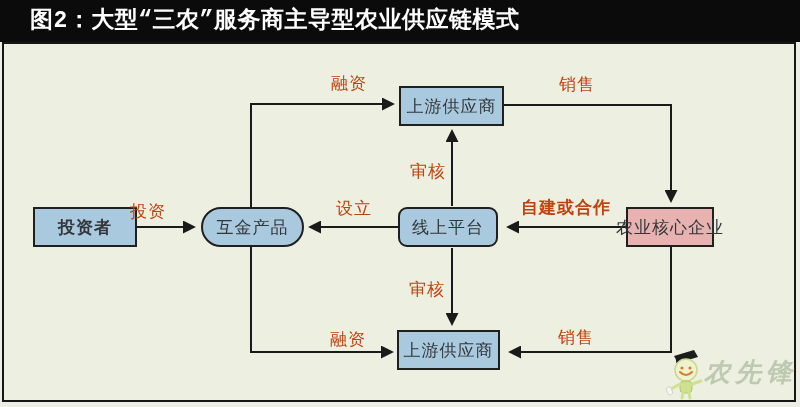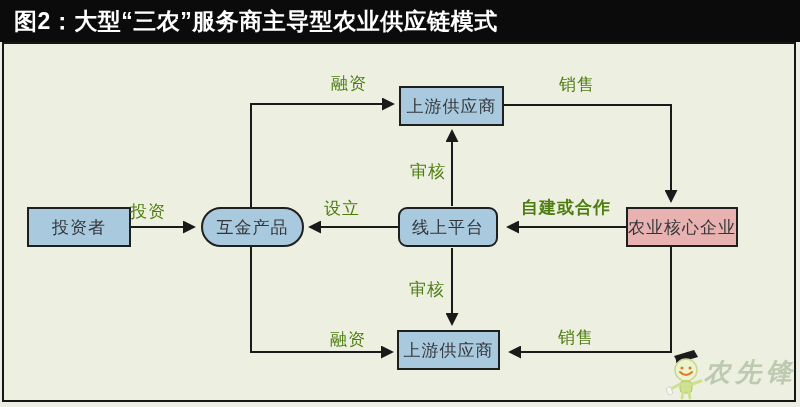--- a/index.html
+++ b/index.html
@@ -7,38 +7,39 @@
     position:relative;width:800px;height:407px;overflow:hidden;
     background:#eceee4;
     font-family:"Liberation Sans","DejaVu Sans",sans-serif;
   }
   .titlebar{
     position:absolute;left:0;top:0;width:800px;height:42px;
     background:#0b0b0b;
   }
   .titlebar .title-text{
     color:#ffffff;font-size:23px;font-weight:bold;
-    line-height:42px;padding-left:14px;white-space:nowrap;
+    line-height:42px;padding-left:30px;white-space:nowrap;
     letter-spacing:0.5px;
+    font-family:Liberation Mono, monospace;
   }
   .panel{
     position:absolute;left:2px;top:42px;width:794px;height:360px;
     background:#edf0e1;border:2px solid #161616;box-sizing:border-box;
   }
   .connectors{position:absolute;left:0;top:0;width:800px;height:407px;z-index:1;}
   .node{
     position:absolute;z-index:2;box-sizing:border-box;
     border:2px solid #1f1f1f;
     display:flex;align-items:center;justify-content:center;
     font-size:17px;color:#33363a;letter-spacing:1px;white-space:nowrap;
   }
   .node-blue{background:#a9cade;}
   .node-pink{background:#e8b2b1;}
   .edge-label{
-    position:absolute;z-index:2;font-size:17px;color:#4d7c0f;
+    position:absolute;z-index:2;font-size:17px;color:#c2410c;
     text-align:center;white-space:nowrap;letter-spacing:1px;
   }
   .watermark{position:absolute;z-index:3;}
   .watermark-text{
     position:absolute;left:704px;top:355px;width:92px;z-index:3;
     font-size:26px;font-weight:bold;font-style:italic;
     color:#bdc9b0;letter-spacing:5px;white-space:nowrap;
   }
 </style>
 </head>
@@ -64,31 +65,31 @@
       <path d="M251,247 V352 H392" marker-end="url(#arrow)"></path>
       <path d="M398,227 H310" marker-end="url(#arrow)"></path>
       <path d="M452,206 V131" marker-end="url(#arrow)"></path>
       <path d="M452,248 V324" marker-end="url(#arrow)"></path>
       <path d="M626,227 H508" marker-end="url(#arrow)"></path>
       <path d="M504,105 H671 V201" marker-end="url(#arrow)"></path>
       <path d="M671,247 V352 H510" marker-end="url(#arrow)"></path>
     </g>
   </svg>
 
-  <div class="node node-blue" style="left:27px;top:207px;width:104px;height:40px;">投资者</div>
+  <div class="node node-blue" style="left:33px;top:207px;width:104px;height:40px;font-weight:bold;">投资者</div>
   <div class="node node-blue" style="left:201px;top:207px;width:103px;height:40px;border-radius:20px;">互金产品</div>
   <div class="node node-blue" style="left:399px;top:86px;width:105px;height:40px;">上游供应商</div>
   <div class="node node-blue" style="left:398px;top:207px;width:100px;height:40px;border-radius:9px;">线上平台</div>
-  <div class="node node-pink" style="left:626px;top:207px;width:112px;height:40px;">农业核心企业</div>
+  <div class="node node-pink" style="left:626px;top:207px;width:88px;height:40px;">农业核心企业</div>
   <div class="node node-blue" style="left:397px;top:330px;width:103px;height:40px;">上游供应商</div>
 
   <div class="edge-label" style="left:124px;top:200px;width:48px;">投资</div>
   <div class="edge-label" style="left:325px;top:72px;width:48px;">融资</div>
   <div class="edge-label" style="left:324px;top:328px;width:48px;">融资</div>
-  <div class="edge-label" style="left:318px;top:197px;width:48px;">设立</div>
+  <div class="edge-label" style="left:330px;top:197px;width:48px;">设立</div>
   <div class="edge-label" style="left:404px;top:160px;width:48px;">审核</div>
   <div class="edge-label" style="left:403px;top:278px;width:48px;">审核</div>
   <div class="edge-label" style="left:518px;top:196px;width:96px;font-weight:bold;">自建或合作</div>
   <div class="edge-label" style="left:553px;top:73px;width:48px;">销售</div>
   <div class="edge-label" style="left:552px;top:326px;width:48px;">销售</div>
 
   <svg class="watermark" style="left:664px;top:348px;" width="46" height="52" viewBox="0 0 46 52">
 
     <polygon points="10,8 30,2 34,9 14,15" fill="#1c1c1c"></polygon>
     <rect x="12" y="10" width="14" height="4" fill="#1c1c1c" transform="rotate(-8 19 12)"></rect>

